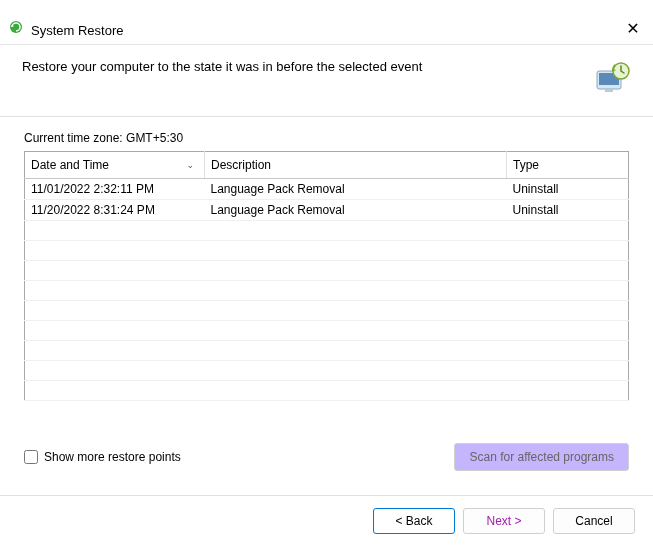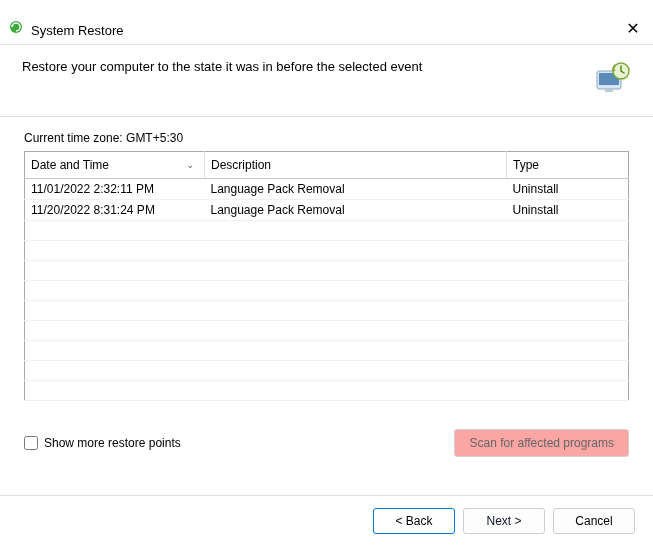--- a/index.html
+++ b/index.html
@@ -79,37 +79,37 @@
       height: 20px;
       vertical-align: middle;
     }
     .grid tr.empty td { height: 20px; }
     .col-date { width: 180px; }
     .col-desc { width: 302px; }
     .col-type { width: auto; }
     .below-grid {
       display: flex;
       align-items: center;
-      margin-top: 28px;
+      margin-top: 42px;
     }
     .checkbox-wrap {
       display: flex;
       align-items: center;
       gap: 6px;
       flex: 1;
     }
     .checkbox-wrap input {
       width: 14px; height: 14px;
       border-radius: 3px;
       accent-color: #0078d4;
     }
     .scan-btn {
       padding: 6px 14px;
       font-size: 12px;
-      background: #fca5a5;
+      background: #c4b5fd;
       border: 1px solid #d0d0d0;
       border-radius: 3px;
       color: #666;
       cursor: default;
     }
     .footer {
       position: absolute;
       bottom: 0; left: 0; right: 0;
       border-top: 1px solid #e0e0e0;
       padding: 12px 18px 22px 12px;
@@ -125,21 +125,21 @@
       border-radius: 3px;
       border: 1px solid #cfcfcf;
       background: #fdfdfd;
       cursor: pointer;
     }
     .footer button.primary {
       border: 1.5px solid #0078d4;
       background: #fff;
     }
     .footer button:disabled {
-      color: #0f172a;
+      color: #a21caf;
       cursor: default;
     }
     .watermark {
       position: absolute;
       right: 6px;
       bottom: 44px;
       font-size: 10px;
       color: #bbb;
       letter-spacing: 0.2px;
     }

